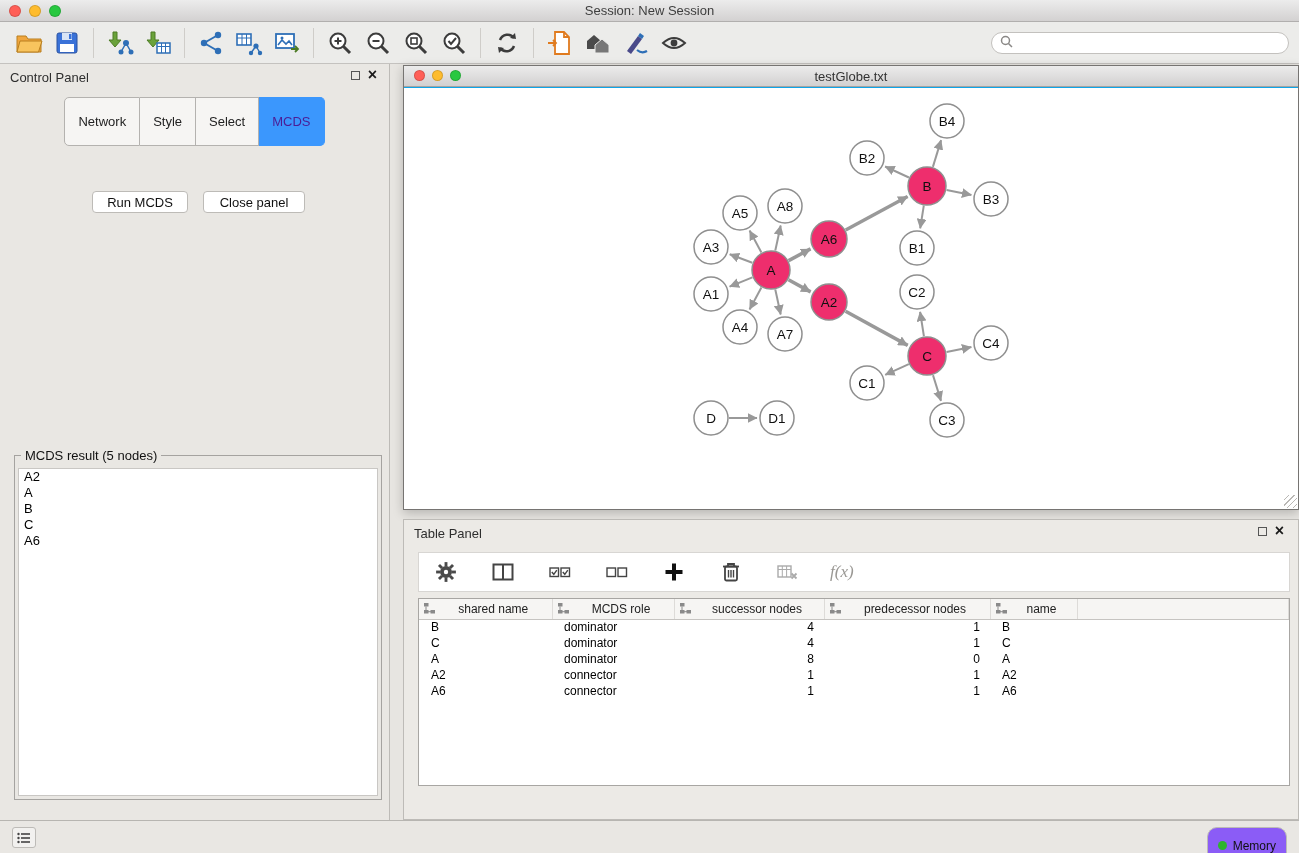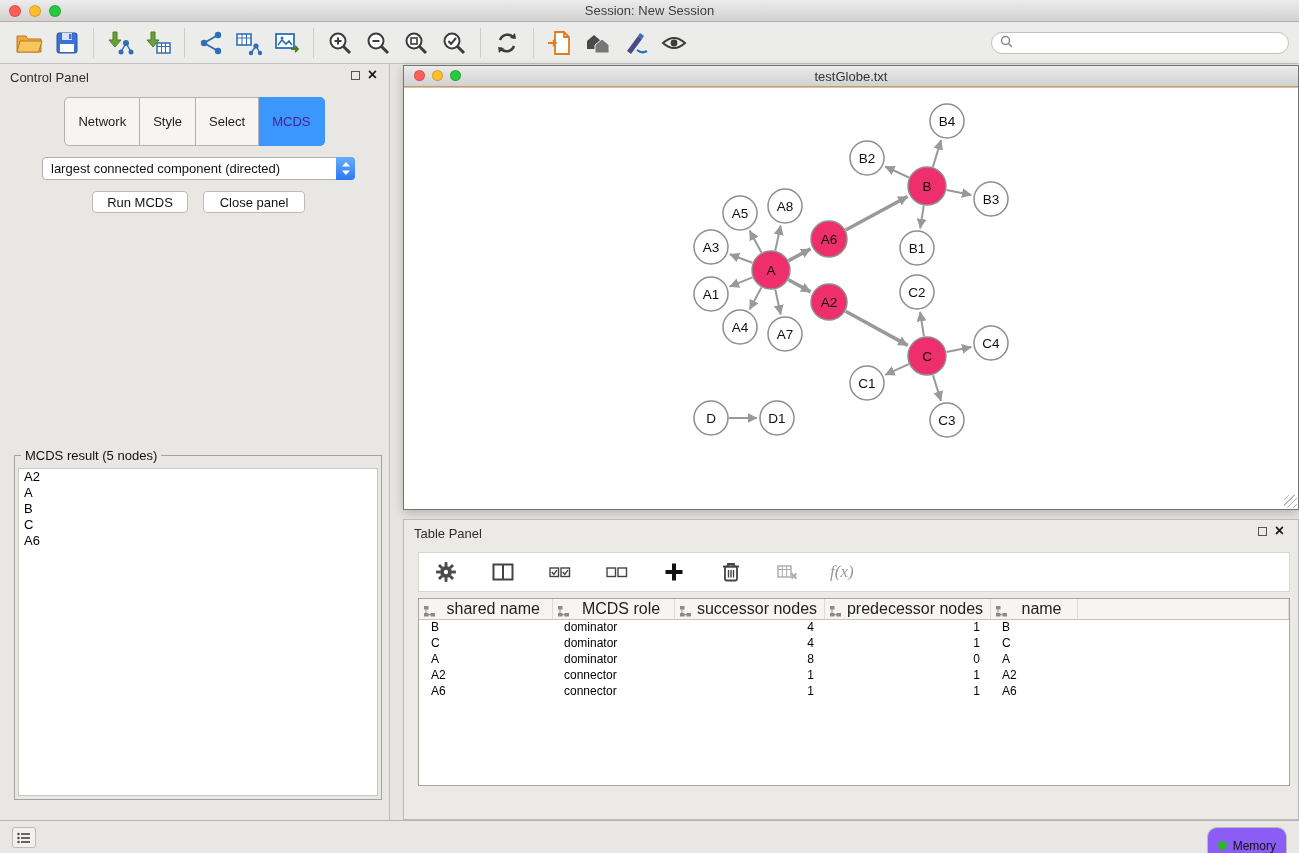--- a/index.html
+++ b/index.html
@@ -73,21 +73,21 @@
     padding:0 4px; font-size:13px; color:#111;
   }
   .mcds-list {
     position:absolute; left:3px; right:3px; top:12px; bottom:3px;
     background:#fff; border:1px solid #c9c7c4; overflow:hidden;
   }
   .result-item { font-size:13px; line-height:16px; padding-left:5px; color:#000; }
   
   .net-window {
     position:absolute; left:403px; top:65px; width:896px; height:445px;
-    background:#fdba74; border:1px solid #767472; box-shadow:0 3px 10px rgba(0,0,0,.22);
+    background:#0ea5e9; border:1px solid #767472; box-shadow:0 3px 10px rgba(0,0,0,.22);
   }
   .net-titlebar {
     position:absolute; top:0; left:0; right:0; height:21px;
     background:linear-gradient(#ececec,#d2d0d0); border-bottom:1px solid #a5a3a1;
     text-align:center; font-size:13px; line-height:21px; color:#333;
   }
   .net-traffic { position:absolute; left:10px; top:4px; display:flex; gap:7px; }
   .net-canvas-wrap { position:absolute; top:22px; left:0; right:0; bottom:0; background:#fff; }
   .resize-corner {
     position:absolute; right:1px; bottom:1px; width:13px; height:13px;
@@ -105,21 +105,21 @@
   }
   .tp-ic { width:30px; height:30px; display:flex; align-items:center; justify-content:center; }
   .fx-label { font-family:"Liberation Serif", serif; font-style:italic; font-size:17px; color:#9a9894; }
   .tp-table-wrap {
     position:absolute; top:78px; left:14px; right:8px; height:188px;
     background:#fff; border:1px solid #a8a6a3; overflow:hidden;
   }
   table { border-collapse:collapse; table-layout:fixed; width:100%; }
   th {
     position:relative; height:20px; background:#f6f5f3; font-weight:normal;
-    font-size:16px; color:#222; border-right:1px solid #dddbd8; border-bottom:1px solid #c6c4c1;
+    font-size:12px; color:#222; border-right:1px solid #dddbd8; border-bottom:1px solid #c6c4c1;
     text-align:center; padding:0 4px 0 20px; white-space:nowrap; overflow:hidden;margin-top:28px;
   }
   th.filler { padding:0; }
   .hdr-ic { position:absolute; left:5px; top:4px; }
   td { font-size:12px; height:16px; padding:0 12px; color:#000; white-space:nowrap; overflow:hidden; }
   td.num { text-align:right; padding-right:10px; }
   .tp-tabs { position:absolute; bottom:7px; left:0; right:0; display:flex; justify-content:center; }
   .tp-tab {
     font-size:12px; padding:3px 11px; background:#fff; color:#111;
     border:1px solid #c2c0bd; border-left:none;
@@ -299,29 +299,20 @@
   </span>
 
   <div class="cp-tabs">
       <div class="cp-tab">Network</div>
       <div class="cp-tab">Style</div>
       <div class="cp-tab">Select</div>
       <div class="cp-tab active">MCDS</div>
     </div>
 
 
-  <div class="combo">
-    <span>largest connected component (directed)</span>
-    <span class="combo-btn">
-      <svg width="10" height="15" viewBox="0 0 10 15">
-          <path d="M5 1 L9 5.5 H1 z" fill="#fff"></path>
-          <path d="M1 9.5 H9 L5 14 z" fill="#fff"></path>
-        </svg>
-    </span>
-  </div>
 
   <div class="btn" style="left:92px; top:127px; width:96px;">
     <span>Run MCDS</span>
   </div>
   <div class="btn" style="left:203px; top:127px; width:102px;">
     <span>Close panel</span>
   </div>
 
   <div class="mcds-box">
     <span class="mcds-box-title">MCDS result (5 nodes)</span>

